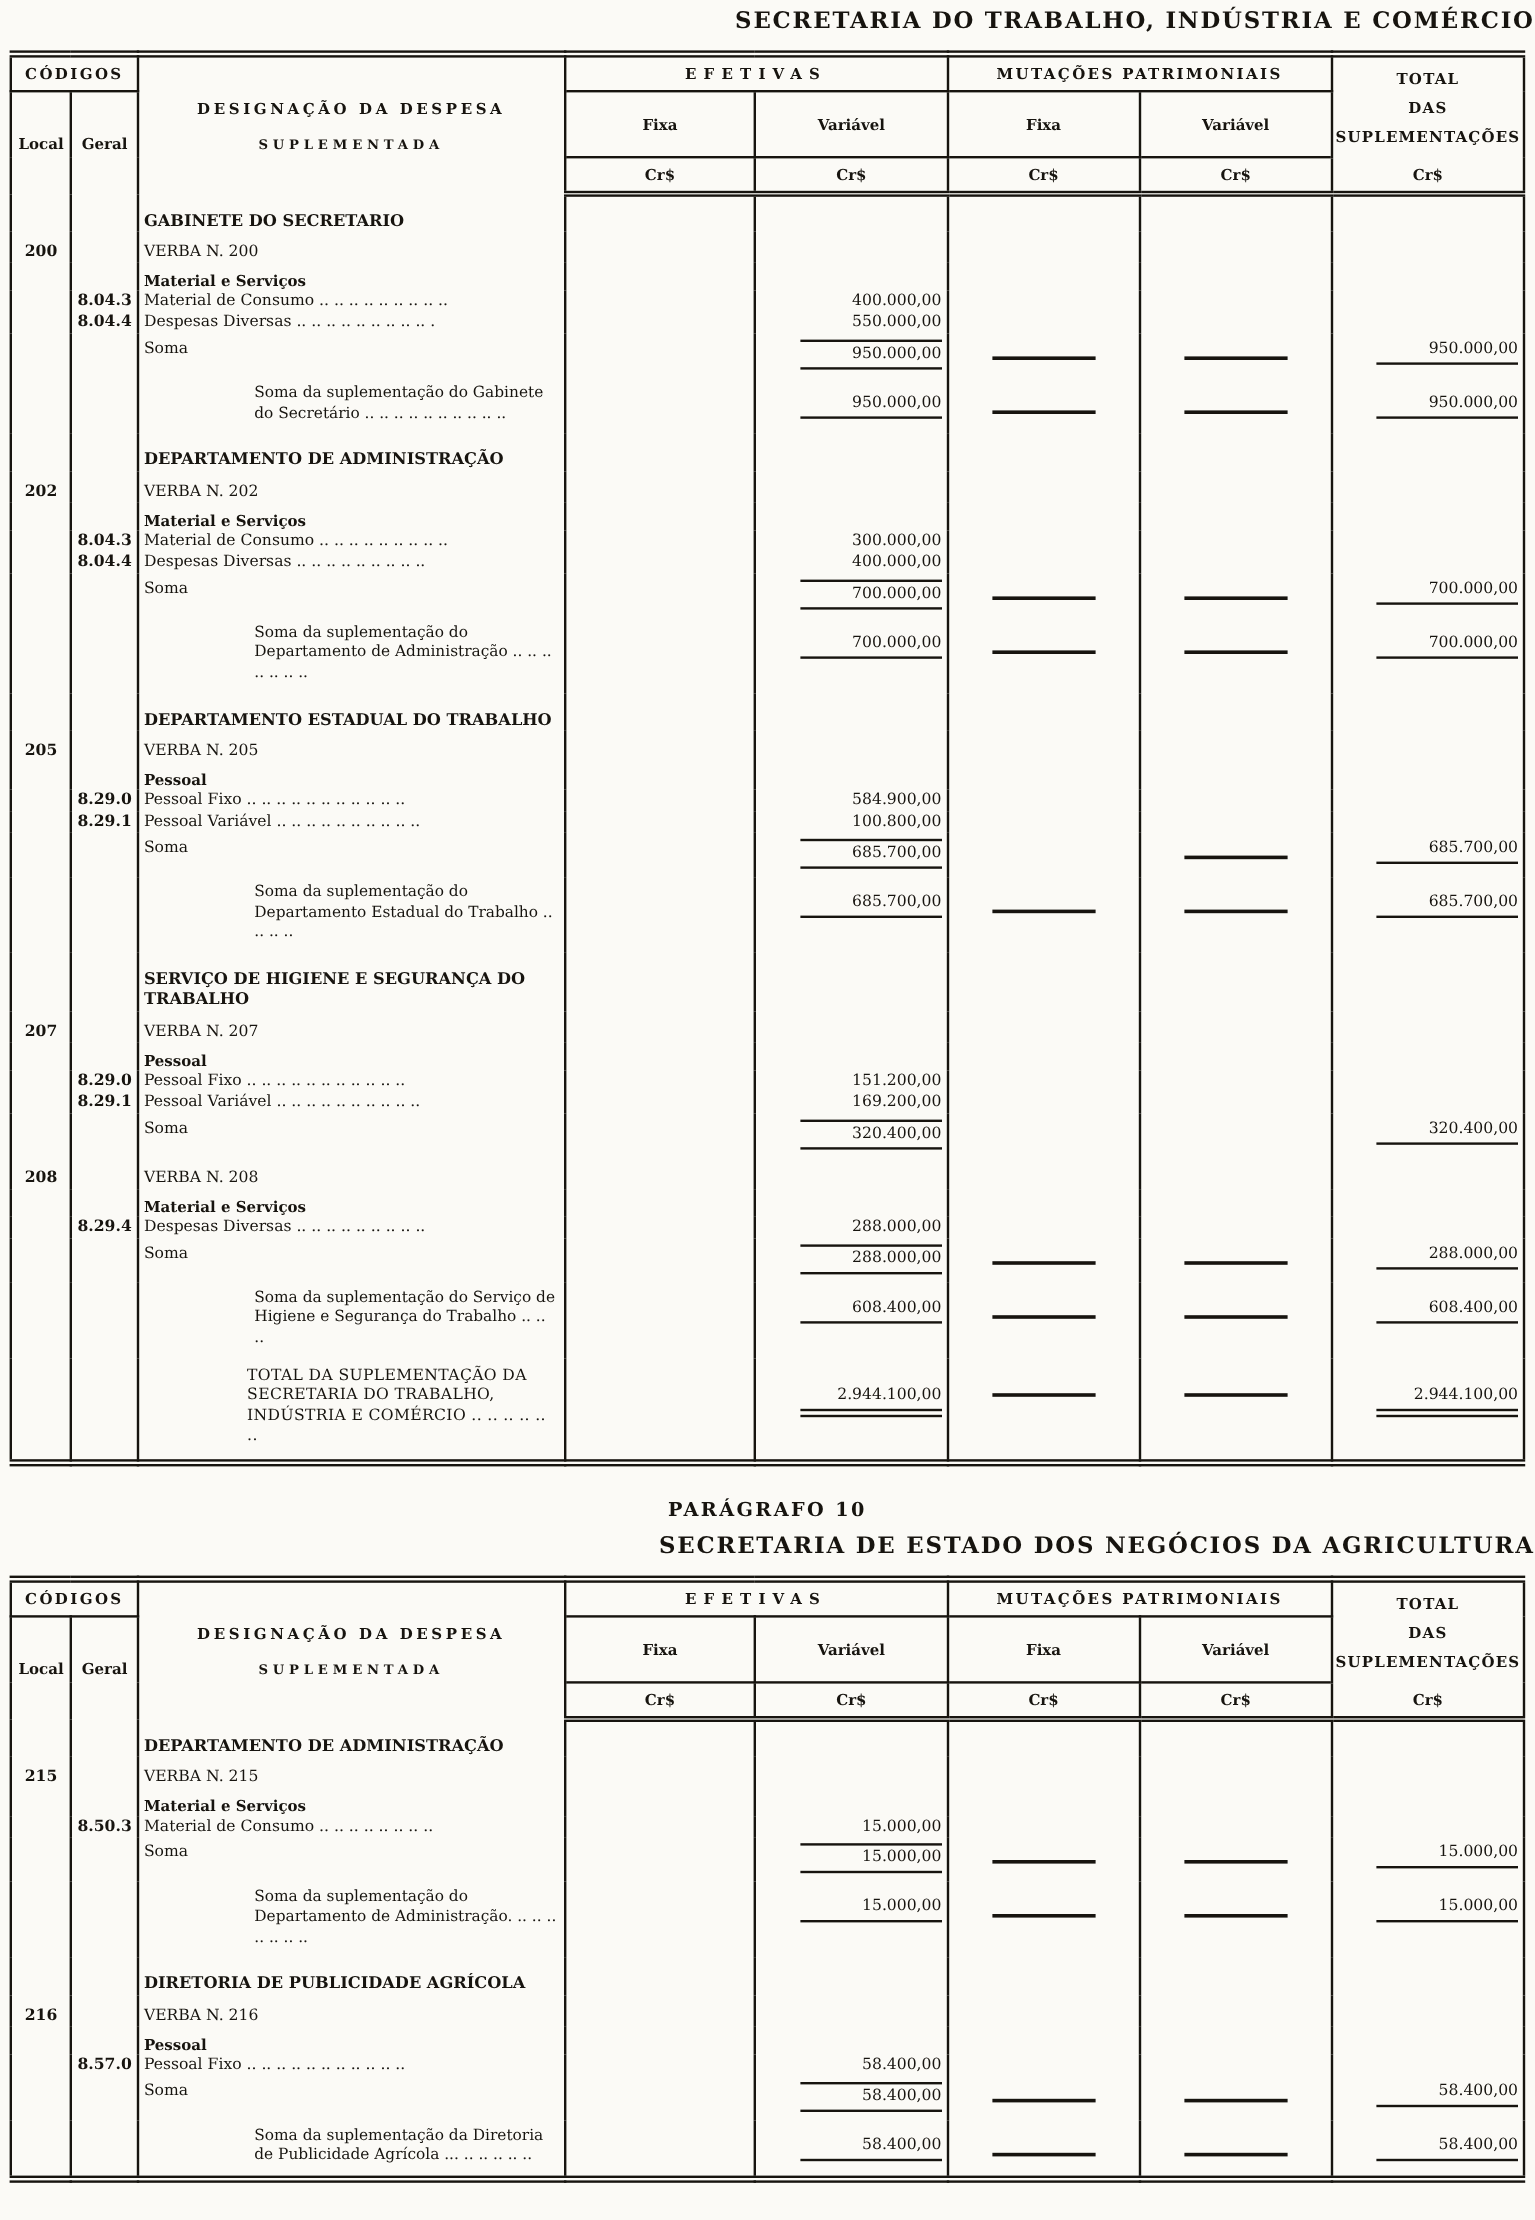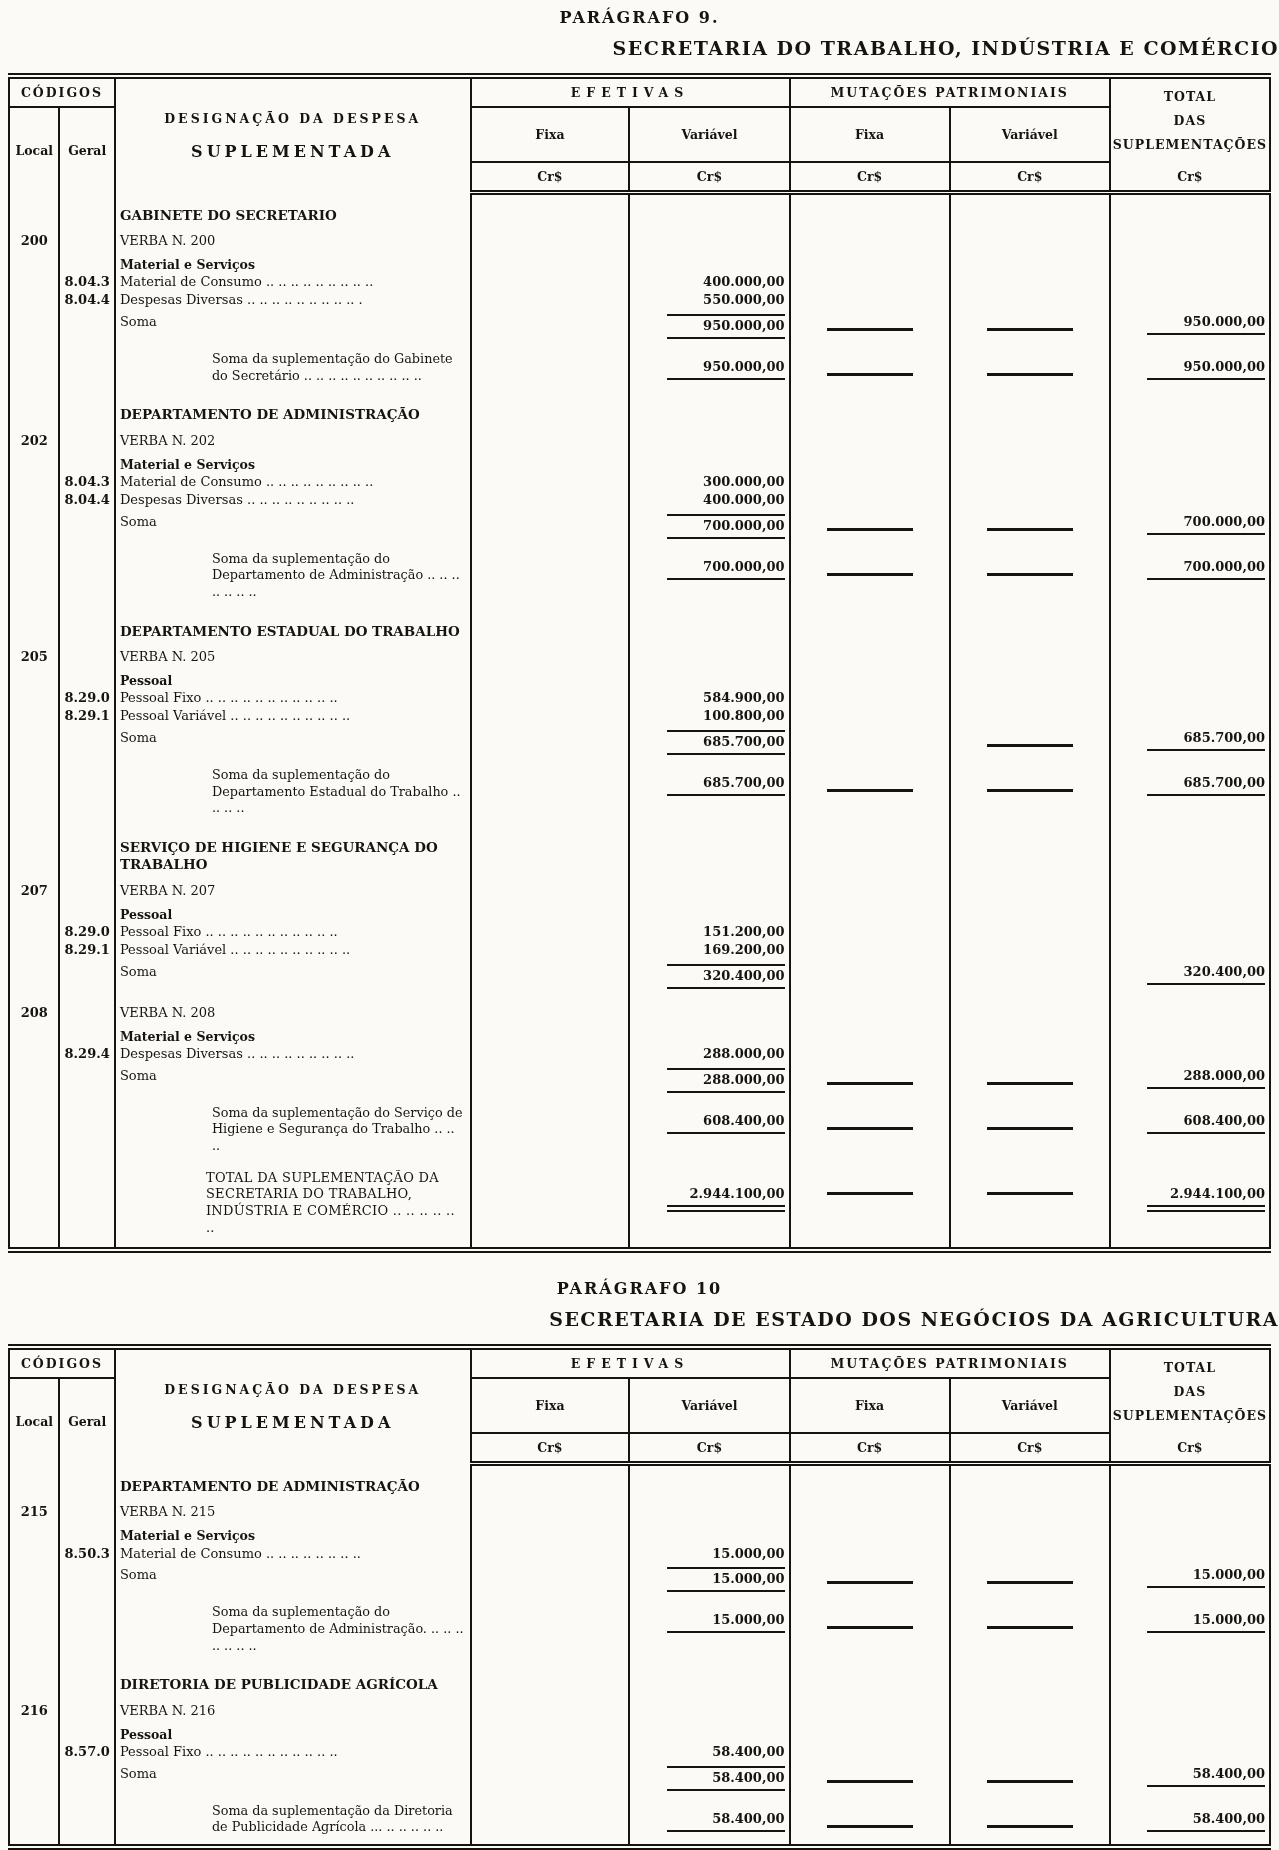--- a/index.html
+++ b/index.html
@@ -29,33 +29,33 @@
     border-left:2px solid #17140f;border-right:2px solid #17140f;
     vertical-align:top;box-sizing:border-box;
   }
   .budget thead th{
     font-weight:bold;text-align:center;vertical-align:middle;
     font-size:12.5px;padding:6px 2px;
   }
   .budget thead tr:last-child th{border-bottom:5px double #17140f;}
   .h-codigos{letter-spacing:2px;border-bottom:2px solid #17140f;font-size:12px;padding-bottom:8px;}
   .h-desig .hd1{letter-spacing:3px;font-size:12.5px;margin-bottom:16px;}
-  .h-desig .hd2{letter-spacing:4px;font-size:16px;}
+  .h-desig .hd2{letter-spacing:4px;font-size:11px;}
   .h-efetivas{letter-spacing:6px;border-bottom:2px solid #17140f;padding-bottom:10px;}
   .h-mutacoes{letter-spacing:2px;border-bottom:2px solid #17140f;padding-bottom:10px;}
   .h-total div{line-height:1.9;font-size:12.5px;letter-spacing:1px;}
   .h-sub{border-bottom:2px solid #17140f;padding:10px 2px;font-size:12px;}
   .h-local,.h-geral{font-size:12px;vertical-align:bottom;padding-bottom:10px;}
   .h-cr{padding:9px 2px;font-size:12px;}
 
   .budget td{font-size:13px;padding:0 4px;}
   .c-local,.c-geral{font-weight:bold;font-size:12px;text-align:center;padding-top:1px;}
   .c-desig{padding:0 2px 0 6px;}
   .c-num{text-align:right;padding-right:12px;font-size:12.5px;}
-  .num{display:inline-block;min-width:118px;text-align:right;line-height:1.3;font-weight:bold;}
+  .num{display:inline-block;min-width:118px;text-align:right;line-height:1.3;}
   .dashline{display:block;width:86px;margin:10px auto 0;border-bottom:3px solid #17140f;}
 
   .d{line-height:1.3;}
   .d-section{font-weight:bold;font-size:13.5px;padding-top:1px;}
   .d-verba{font-weight:normal;font-size:13px;}
   .d-subhead{font-weight:bold;font-size:12.5px;}
   .d-item{font-size:13px;white-space:nowrap;overflow:hidden;}
   .d-soma{text-align:left;padding-right:8px;font-size:13px;}
   .d-sum{padding-left:92px;font-size:12.8px;}
   .d-total{padding-left:86px;font-weight:normal;font-size:13px;letter-spacing:0.3px;}
@@ -75,21 +75,20 @@
   tr.style-soma .c-num .dashline{margin-top:14px;}
   tr.style-sum .c-num .dashline,tr.style-total .c-num .dashline{margin-top:22px;}
 
   .gap2{margin-top:26px;}
 </style>
 </head>
 <body>
 
 <div class="page">
 
-  <div class="ptitle">PARÁGRAFO 9.</div>
   <div class="stitle">SECRETARIA DO TRABALHO, INDÚSTRIA E COMÉRCIO</div>
 
   <table class="budget">
     <colgroup>
       <col style="width:4%">
         <col style="width:4.4%">
         <col style="width:28.2%">
       <col style="width:12.6%">
         <col style="width:12.7%">
         <col style="width:12.7%">

